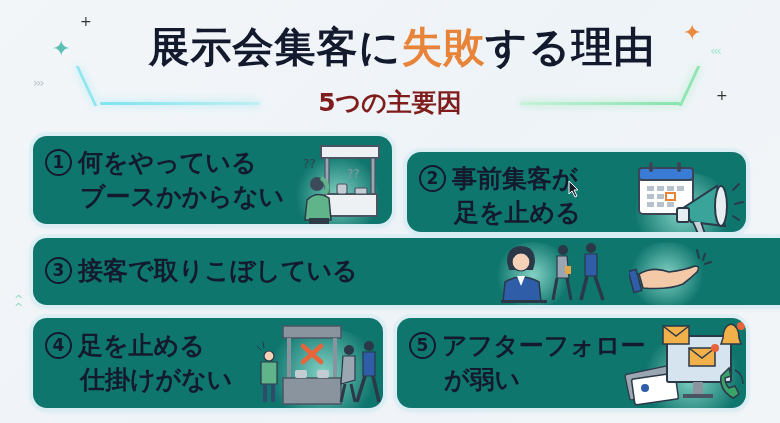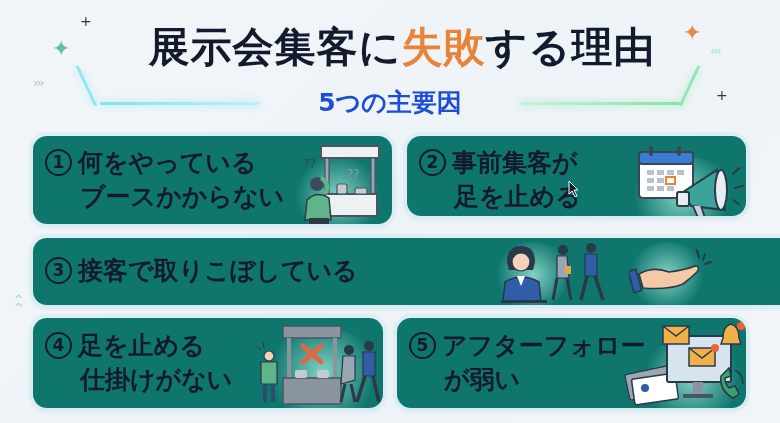--- a/index.html
+++ b/index.html
@@ -15,21 +15,21 @@
     
     .title {
       position: absolute; left: 0; right: 0; top: 20px;
       text-align: center; font-size: 41px; font-weight: bold; letter-spacing: 1px;
       color: #131a2e;
       margin-left: 24px;
     }
     .title .accent { color: #e8843a; }
     .subtitle {
       position: absolute; left: 0; right: 0; top: 86px;
-      text-align: center; font-size: 25px; font-weight: bold; color: #1d4ed8;
+      text-align: center; font-size: 25px; font-weight: bold; color: #7f1d1d;
     }
     .bracket-line {
       position: absolute; height: 3px; border-radius: 2px;
     }
     .bracket-left {
       left: 100px; top: 102px; width: 160px;
       background: linear-gradient(90deg, #7fe3ee, #bff0f4);
       box-shadow: 0 0 8px #9fe9f1;
     }
     .bracket-left-diag {
@@ -54,21 +54,21 @@
     .chev-r { left: 710px; top: 44px; font-size: 13px; color: #9fe3cf; letter-spacing: -2px; }
     .chev-up { left: 14px; top: 296px; font-size: 11px; color: #8fd8c0; line-height: 8px; }
 
     
     .card {
       position: absolute; background: #0f766e; border-radius: 14px;
       box-shadow: 0 0 0 4px rgba(214, 238, 244, 0.7), 0 2px 6px rgba(140, 170, 190, 0.25);
       overflow: hidden;
     }
     .card-1 { left: 33px; top: 136px; width: 359px; height: 88px; }
-    .card-2 { left: 407px; top: 136px; width: 339px; height: 80px; }
+    .card-2 { left: 407px; top: 152px; width: 339px; height: 80px; }
     .card-3 { left: 33px; top: 238px; width: 769px; height: 67px; }
     .card-4 { left: 33px; top: 318px; width: 350px; height: 90px; }
     .card-5 { left: 397px; top: 318px; width: 349px; height: 90px; }
 
     .card-text {
       position: absolute; font-weight: bold; color: #141a2e;
       font-size: 25px; line-height: 34px; white-space: nowrap;
     }
     .card-1 .card-text { left: 12px; top: 10px; }
     .card-2 .card-text { left: 12px; top: 10px; }

